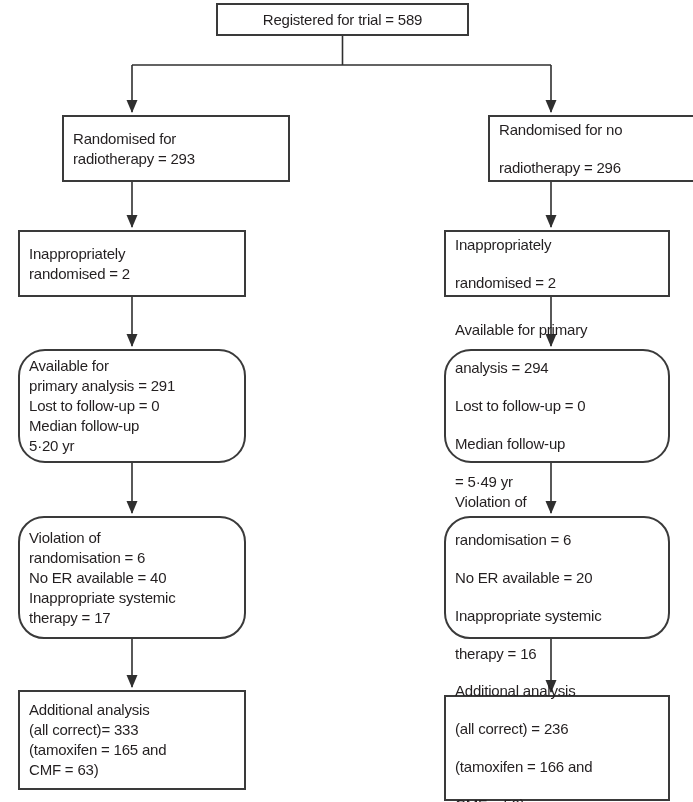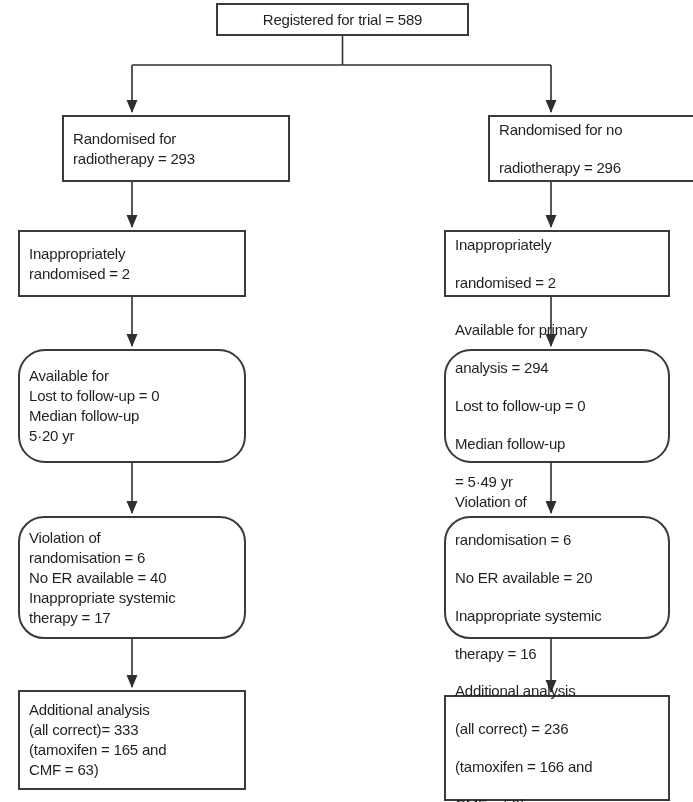--- a/index.html
+++ b/index.html
@@ -100,20 +100,21 @@
   <div class="fbox col-left r1">
     <div class="ln">Randomised for</div>
     <div class="ln">radiotherapy = 293</div>
   </div>
   <div class="fbox col-left r2">
     <div class="ln">Inappropriately</div>
     <div class="ln">randomised = 2</div>
   </div>
   <div class="fbox col-left r3">
     <div class="ln">Available for</div>
+    <div class="ln">primary analysis = 291</div>
     <div class="ln">Lost to follow-up = 0</div>
     <div class="ln">Median follow-up</div>
     <div class="ln">5·20 yr</div>
   </div>
   <div class="fbox col-left r4">
     <div class="ln">Violation of</div>
     <div class="ln">randomisation = 6</div>
     <div class="ln">No ER available = 40</div>
     <div class="ln">Inappropriate systemic</div>
     <div class="ln">therapy = 17</div>

